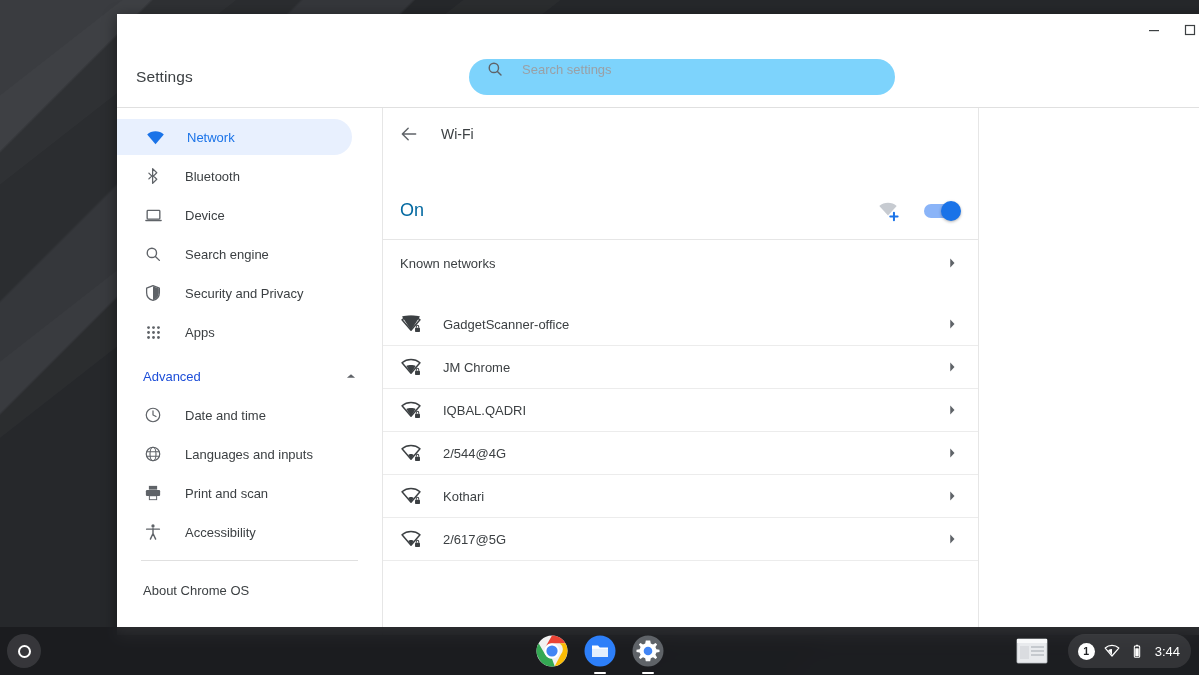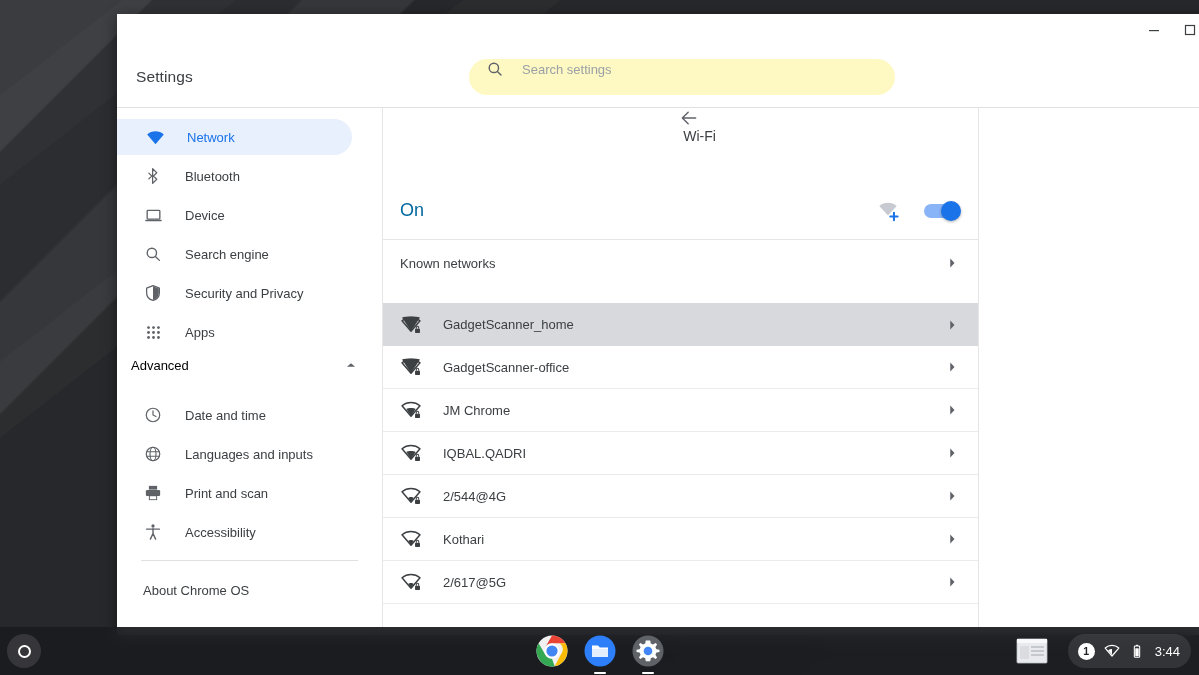--- a/index.html
+++ b/index.html
@@ -58,21 +58,21 @@
   }
   .settings-title {
     position: absolute; left: 19px; top: 50%;
     transform: translateY(-50%);
     font-size: 15.5px; color: #3c4043; letter-spacing: .1px;
   }
   .search-box {
     position: absolute; left: 352px; top: 50%;
     transform: translateY(-50%);
     width: 426px; height: 36px;
-    background: #fef9c3;
+    background: #7dd3fc;
     border-radius: 18px;
     display: flex; align-items: center;
     padding: 0 0 15px 17px;
   }
   .search-icon { width: 18px; height: 18px; flex: none; }
   .search-input {
     flex: 1;
     border: none; outline: none; background: transparent;
     font-family: "Liberation Sans", sans-serif;
     font-size: 13px; color: #3c4043;
@@ -112,25 +112,25 @@
   }
   .nav-icon {
     width: 20px; height: 20px;
     flex: none;
     display: flex; align-items: center; justify-content: center;
     margin-right: 22px;
   }
   .nav-label { line-height: 1; }
 
   .advanced-row {
-    display: flex; align-items: flex-start;
+    display: flex; align-items: center;
     height: 36px;
     margin: 8px 24px 2px 0;
-    padding-left: 14px;
-    font-size: 13px; color: #000000;
+    padding-left: 26px;
+    font-size: 13px; color: #1d4ed8;
     cursor: default;
   }
   .advanced-label { flex: 1; }
   .chevron-up { width: 14px; height: 14px; }
 
   .sidebar-divider {
     height: 1px; background: #e0e0e0;
     margin: 10px 24px 0 24px;
   }
   .about-row {
@@ -152,21 +152,20 @@
   }
   .main-inner {
     width: 596px;
     border-right: 1px solid #e6e6e6;
     height: 100%;
   }
   .page-head {
     display: flex; align-items: center;
     height: 52px;
     padding-left: 16px;
-    flex-direction: column;
   }
   .back-arrow {
     width: 20px; height: 20px;
     flex: none;
     cursor: default;
   }
   .page-title {
     margin-left: 22px;
     font-size: 14px; color: #3c4043;
   }
@@ -509,32 +508,20 @@
         <div class="known-networks-row">
           <span class="kn-label">Known networks</span>
           <svg class="row-chevron" viewBox="0 0 24 24">
             <path d="M8.5 3 L17 12 L8.5 21 Z" fill="#5f6368"></path>
           </svg>
         </div>
 
         <div class="list-gap"></div>
 
         <div id="network-list">
-            <div class="net-row highlighted">
-              <svg class="net-icon" viewBox="0 0 24 24">
-                <path d="M12 18.8 L2.2 7.4 C4.9 5.1 8.3 3.8 12 3.8 C15.7 3.8 19.1 5.1 21.8 7.4 Z" fill="none" stroke="#3c4043" stroke-width="1.6" stroke-linejoin="round"></path>
-                <path d="M12 18.8 L2.1999999999999993 3.8000000000000007 C6.609999999999999 2.2000000000000006 17.39 2.2000000000000006 21.8 3.8000000000000007 Z" fill="#3c4043"></path>
-                <rect x="16.4" y="16.2" width="5.4" height="4.4" rx="0.7" fill="#3c4043"></rect>
-                <path d="M17.8 16.2 L17.8 14.6 A1.3 1.3 0 0 1 20.4 14.6 L20.4 16.2" fill="none" stroke="#3c4043" stroke-width="1.1"></path>
-              </svg>
-              <span class="net-name">GadgetScanner_home</span>
-              <svg class="row-chevron" viewBox="0 0 24 24">
-                <path d="M8.5 3 L17 12 L8.5 21 Z" fill="#5f6368"></path>
-              </svg>
-            </div>
             <div class="net-row">
               <svg class="net-icon" viewBox="0 0 24 24">
                 <path d="M12 18.8 L2.2 7.4 C4.9 5.1 8.3 3.8 12 3.8 C15.7 3.8 19.1 5.1 21.8 7.4 Z" fill="none" stroke="#3c4043" stroke-width="1.6" stroke-linejoin="round"></path>
                 <path d="M12 18.8 L2.1999999999999993 3.8000000000000007 C6.609999999999999 2.2000000000000006 17.39 2.2000000000000006 21.8 3.8000000000000007 Z" fill="#3c4043"></path>
                 <rect x="16.4" y="16.2" width="5.4" height="4.4" rx="0.7" fill="#3c4043"></rect>
                 <path d="M17.8 16.2 L17.8 14.6 A1.3 1.3 0 0 1 20.4 14.6 L20.4 16.2" fill="none" stroke="#3c4043" stroke-width="1.1"></path>
               </svg>
               <span class="net-name">GadgetScanner-office</span>
               <svg class="row-chevron" viewBox="0 0 24 24">
                 <path d="M8.5 3 L17 12 L8.5 21 Z" fill="#5f6368"></path>

